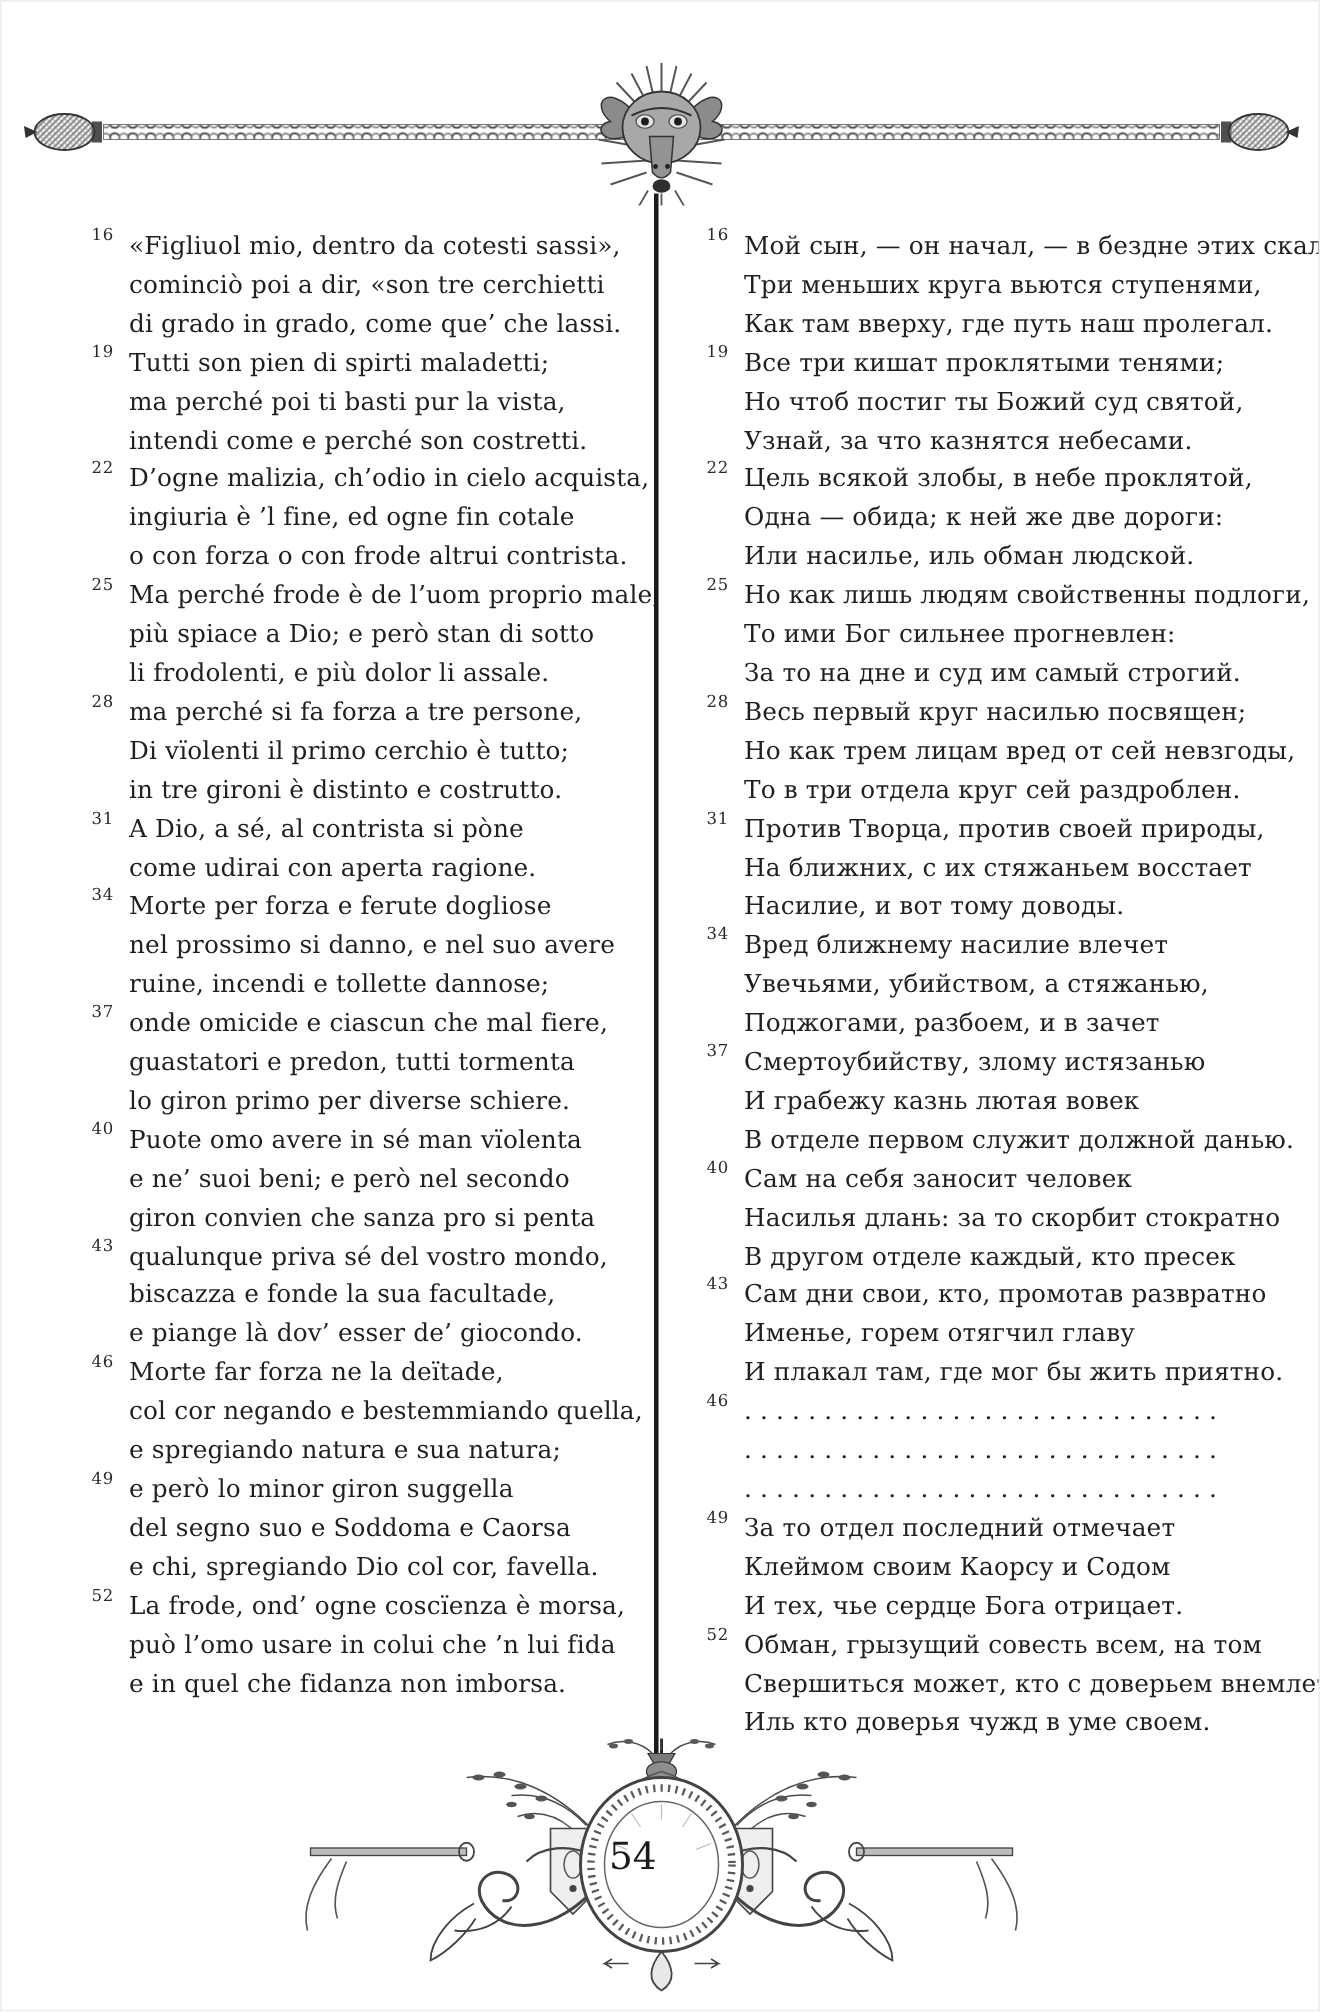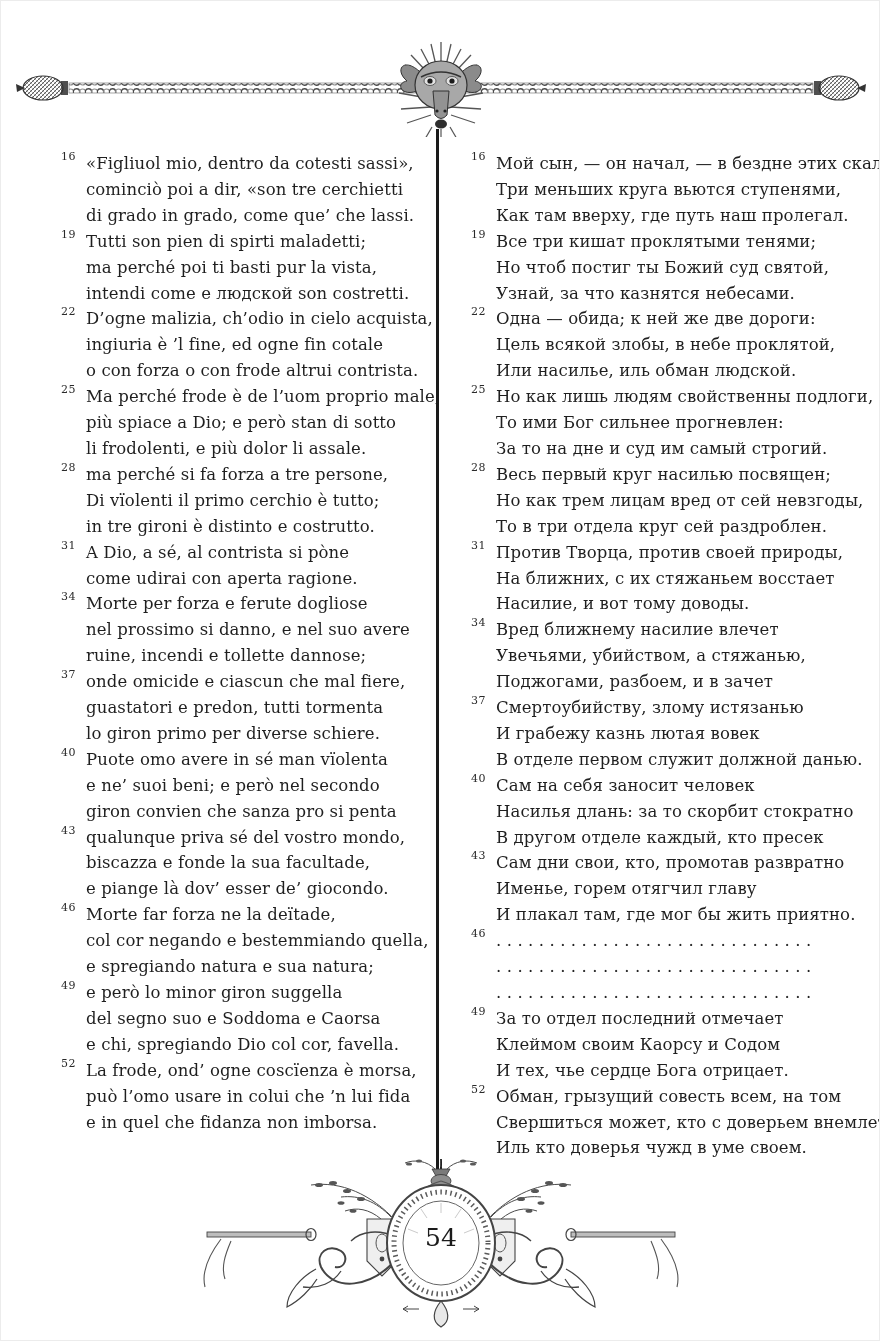--- a/index.html
+++ b/index.html
@@ -20,21 +20,21 @@
   .verse-num{
     position:absolute;left:2px;top:-1px;font-size:11px;color:#2a2a2a;
     letter-spacing:0.5px;
   }
   .verse-lines{margin-left:27px;}
   .verse-line{
     font-size:16.5px;line-height:25.9px;white-space:nowrap;letter-spacing:0.1px;
   }
   .footer-ornament{position:absolute;left:190px;top:1158px;width:500px;height:170px;}
   .page-number{
-    position:absolute;left:405px;top:1222px;width:70px;text-align:center;
+    position:absolute;left:405px;top:1222px;width:70px;text-align:left;
     font-size:25px;color:#1b1b1b;
   }
 </style>
 </head>
 <body>
 
 <div class="page">
 
   <svg class="header-ornament" viewBox="0 0 880 100" xmlns="http://www.w3.org/2000/svg">
     <defs>
@@ -117,21 +117,21 @@
           <div class="verse-line">cominciò poi a dir, «son tre cerchietti</div>
           <div class="verse-line">di grado in grado, come que’ che lassi.</div>
         </div>
   </div>
 
   <div class="tercet">
     <span class="verse-num">19</span>
     <div class="verse-lines">
           <div class="verse-line">Tutti son pien di spirti maladetti;</div>
           <div class="verse-line">ma perché poi ti basti pur la vista,</div>
-          <div class="verse-line">intendi come e людской son costretti.</div>
+          <div class="verse-line">intendi come e perché son costretti.</div>
         </div>
   </div>
 
   <div class="tercet">
     <span class="verse-num">22</span>
     <div class="verse-lines">
           <div class="verse-line">D’ogne malizia, ch’odio in cielo acquista,</div>
           <div class="verse-line">ingiuria è ’l fine, ed ogne fin cotale</div>
           <div class="verse-line">o con forza o con frode altrui contrista.</div>
         </div>
@@ -242,22 +242,22 @@
     <div class="verse-lines">
           <div class="verse-line">Все три кишат проклятыми тенями;</div>
           <div class="verse-line">Но чтоб постиг ты Божий суд святой,</div>
           <div class="verse-line">Узнай, за что казнятся небесами.</div>
         </div>
   </div>
 
   <div class="tercet">
     <span class="verse-num">22</span>
     <div class="verse-lines">
+          <div class="verse-line">Цель всякой злобы, в небе проклятой,</div>
           <div class="verse-line">Одна — обида; к ней же две дороги:</div>
-          <div class="verse-line">Цель всякой злобы, в небе проклятой,</div>
           <div class="verse-line">Или насилье, иль обман людской.</div>
         </div>
   </div>
 
   <div class="tercet">
     <span class="verse-num">25</span>
     <div class="verse-lines">
           <div class="verse-line">Но как лишь людям свойственны подлоги,</div>
           <div class="verse-line">То ими Бог сильнее прогневлен:</div>
           <div class="verse-line">За то на дне и суд им самый строгий.</div>

